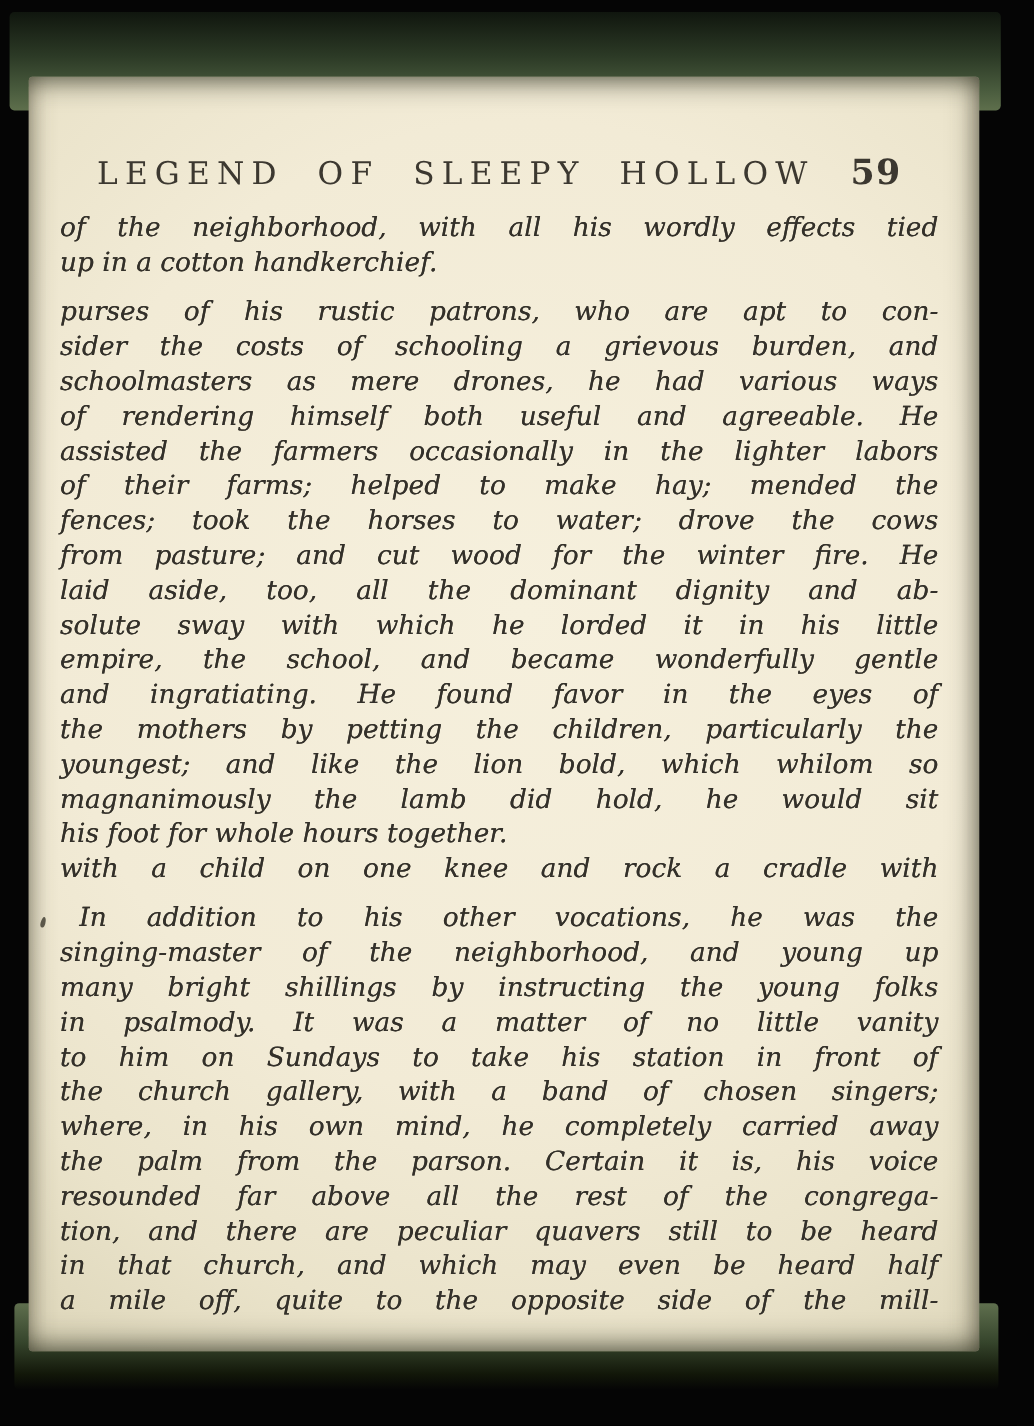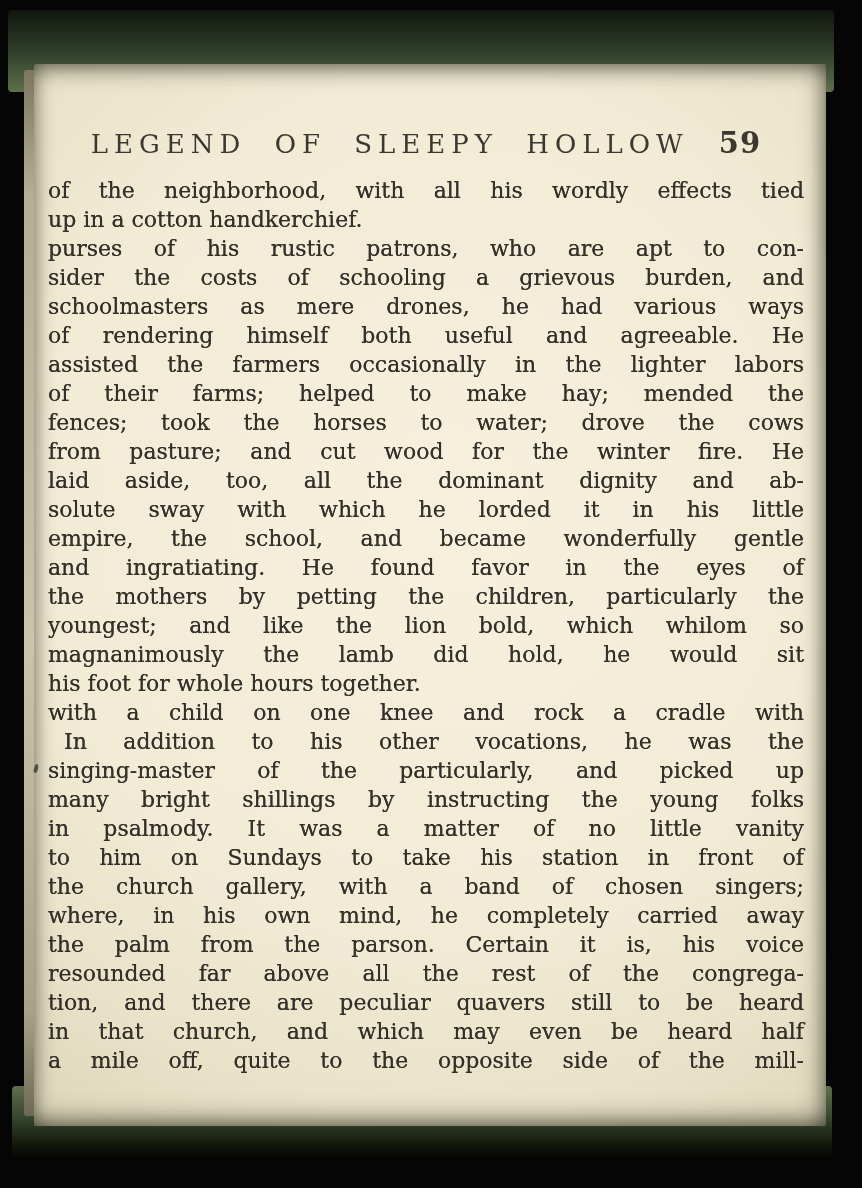--- a/index.html
+++ b/index.html
@@ -20,21 +20,21 @@
     position: absolute; left: 12px; top: 1086px; width: 820px; height: 72px;
     background: linear-gradient(180deg, #5f6f4e 0%, #36452c 45%, #121709 82%, #050505 100%);
     border-radius: 4px;
   }
   .left-strip {
     position: absolute; left: 24px; top: 70px; width: 26px; height: 1046px;
     background: linear-gradient(180deg, #7d775f 0%, #b5ae93 12%, #cbc4a8 55%, #a9a288 90%, #6f6a55 100%);
     border-radius: 3px;
   }
   .page {
-    position: absolute; left: 34px; top: 64px; width: 792px; height: 1062px;
+    position: absolute; left: 24px; top: 64px; width: 792px; height: 1062px;
     box-sizing: border-box;
     padding: 62px 22px 0 14px;
     background: radial-gradient(ellipse 90% 70% at 52% 42%, #f6f0dd 0%, #f2ebd6 55%, #eae3ca 80%, #ddd6ba 100%);
     box-shadow:
       inset 0 16px 22px -12px rgba(35,40,24,0.65),
       inset 0 -18px 24px -14px rgba(35,40,24,0.70),
       inset 14px 0 20px -12px rgba(70,66,46,0.45),
       inset -16px 0 22px -12px rgba(55,52,36,0.55);
     border-radius: 3px;
   }
@@ -47,21 +47,21 @@
   }
   .pagenum {
     font-size: 29px; font-weight: bold; letter-spacing: 1px;
   }
   .page-body {
     margin-top: 16px;
     color: #33302a;
     font-size: 22px;
     line-height: 29px;
   }
-  .paragraph { margin: 0; }
+  .paragraph { margin: 12px; font-style: italic; }
   .line {
     text-align: justify;
     text-align-last: justify;
     text-shadow: 0 0 0.5px rgba(45,41,32,0.85);
     white-space: normal;
   }
   .line.last { text-align-last: left; }
   .line.indent { text-indent: 16px; }
   .speck {
     position: absolute; left: 34px; top: 764px; width: 4px; height: 9px;
@@ -102,21 +102,21 @@
           <div class="line">empire, the school, and became wonderfully gentle</div>
           <div class="line">and ingratiating. He found favor in the eyes of</div>
           <div class="line">the mothers by petting the children, particularly the</div>
           <div class="line">youngest; and like the lion bold, which whilom so</div>
           <div class="line">magnanimously the lamb did hold, he would sit</div>
           <div class="line last">his foot for whole hours together.</div>
           <div class="line">with a child on one knee and rock a cradle with</div>
         </div>
         <div class="paragraph">
           <div class="line indent">In addition to his other vocations, he was the</div>
-          <div class="line">singing-master of the particularly, and picked up</div>
+          <div class="line">singing-master of the neighborhood, and young up</div>
           <div class="line">many bright shillings by instructing the young folks</div>
           <div class="line">in psalmody. It was a matter of no little vanity</div>
           <div class="line">to him on Sundays to take his station in front of</div>
           <div class="line">the church gallery, with a band of chosen singers;</div>
           <div class="line">where, in his own mind, he completely carried away</div>
           <div class="line">the palm from the parson. Certain it is, his voice</div>
           <div class="line">resounded far above all the rest of the congrega-</div>
           <div class="line">tion, and there are peculiar quavers still to be heard</div>
           <div class="line">in that church, and which may even be heard half</div>
           <div class="line">a mile off, quite to the opposite side of the mill-</div>

